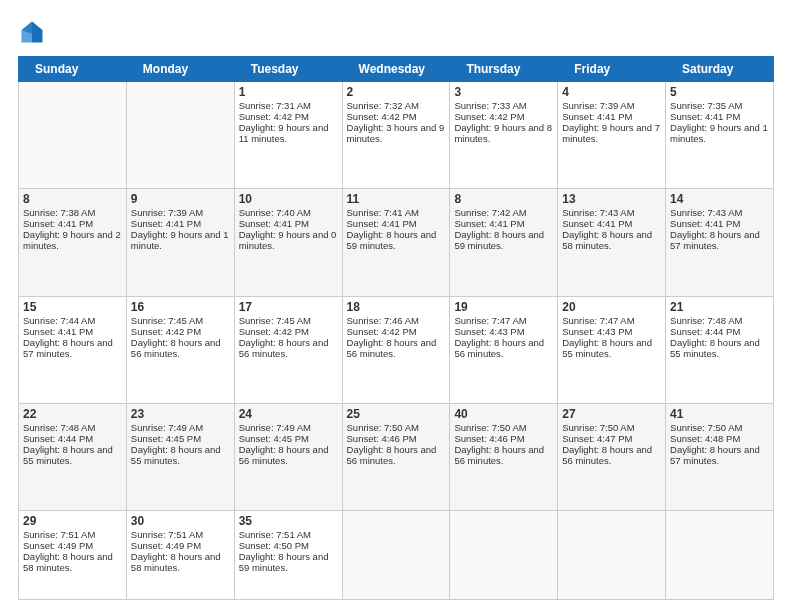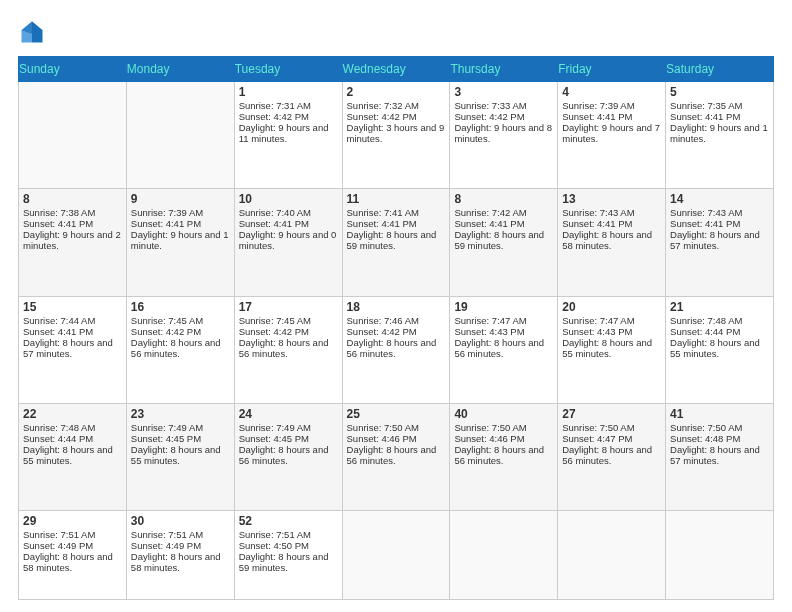--- a/index.html
+++ b/index.html
@@ -56,24 +56,24 @@
     }
     .calendar {
       flex: 1;
       border: 1px solid #ccc;
       border-collapse: collapse;
       width: 100%;
       table-layout: fixed;
     }
     .calendar th {
       background: #1a6fba;
-      color: #5eead4;
+      color: #ffffff;
       font-size: 12px;
-      font-weight: normal;
-      padding: 5px 0;
+      font-weight: bold;
+      padding: 5px 16px;
       text-align: left;
       border: 1px solid #1a6fba;
     }
     .calendar td {
       vertical-align: top;
       border: 1px solid #ccc;
       padding: 3px 4px;
       font-size: 9.5px;
       color: #333;
       background: #fff;
@@ -164,21 +164,21 @@
           <td><span class="day-num">23</span><span>Sunrise: 7:49 AM</span><br><span>Sunset: 4:45 PM</span><br><span>Daylight: 8 hours and 55 minutes.</span></td>
           <td><span class="day-num">24</span><span>Sunrise: 7:49 AM</span><br><span>Sunset: 4:45 PM</span><br><span>Daylight: 8 hours and 56 minutes.</span></td>
           <td><span class="day-num">25</span><span>Sunrise: 7:50 AM</span><br><span>Sunset: 4:46 PM</span><br><span>Daylight: 8 hours and 56 minutes.</span></td>
           <td><span class="day-num">40</span><span>Sunrise: 7:50 AM</span><br><span>Sunset: 4:46 PM</span><br><span>Daylight: 8 hours and 56 minutes.</span></td>
           <td><span class="day-num">27</span><span>Sunrise: 7:50 AM</span><br><span>Sunset: 4:47 PM</span><br><span>Daylight: 8 hours and 56 minutes.</span></td>
           <td><span class="day-num">41</span><span>Sunrise: 7:50 AM</span><br><span>Sunset: 4:48 PM</span><br><span>Daylight: 8 hours and 57 minutes.</span></td>
         </tr>
         <tr class="last-row">
           <td><span class="day-num">29</span><span>Sunrise: 7:51 AM</span><br><span>Sunset: 4:49 PM</span><br><span>Daylight: 8 hours and 58 minutes.</span></td>
           <td><span class="day-num">30</span><span>Sunrise: 7:51 AM</span><br><span>Sunset: 4:49 PM</span><br><span>Daylight: 8 hours and 58 minutes.</span></td>
-          <td><span class="day-num">52</span><span>Sunrise: 7:51 AM</span><br><span>Sunset: 4:50 PM</span><br><span>Daylight: 8 hours and 59 minutes.</span></td>
+          <td><span class="day-num">35</span><span>Sunrise: 7:51 AM</span><br><span>Sunset: 4:50 PM</span><br><span>Daylight: 8 hours and 59 minutes.</span></td>
           <td class="empty-cell"></td>
           <td class="empty-cell"></td>
           <td class="empty-cell"></td>
           <td class="empty-cell"></td>
         </tr>
       </tbody>
   </table>
 </div>
 
 </body></html>

